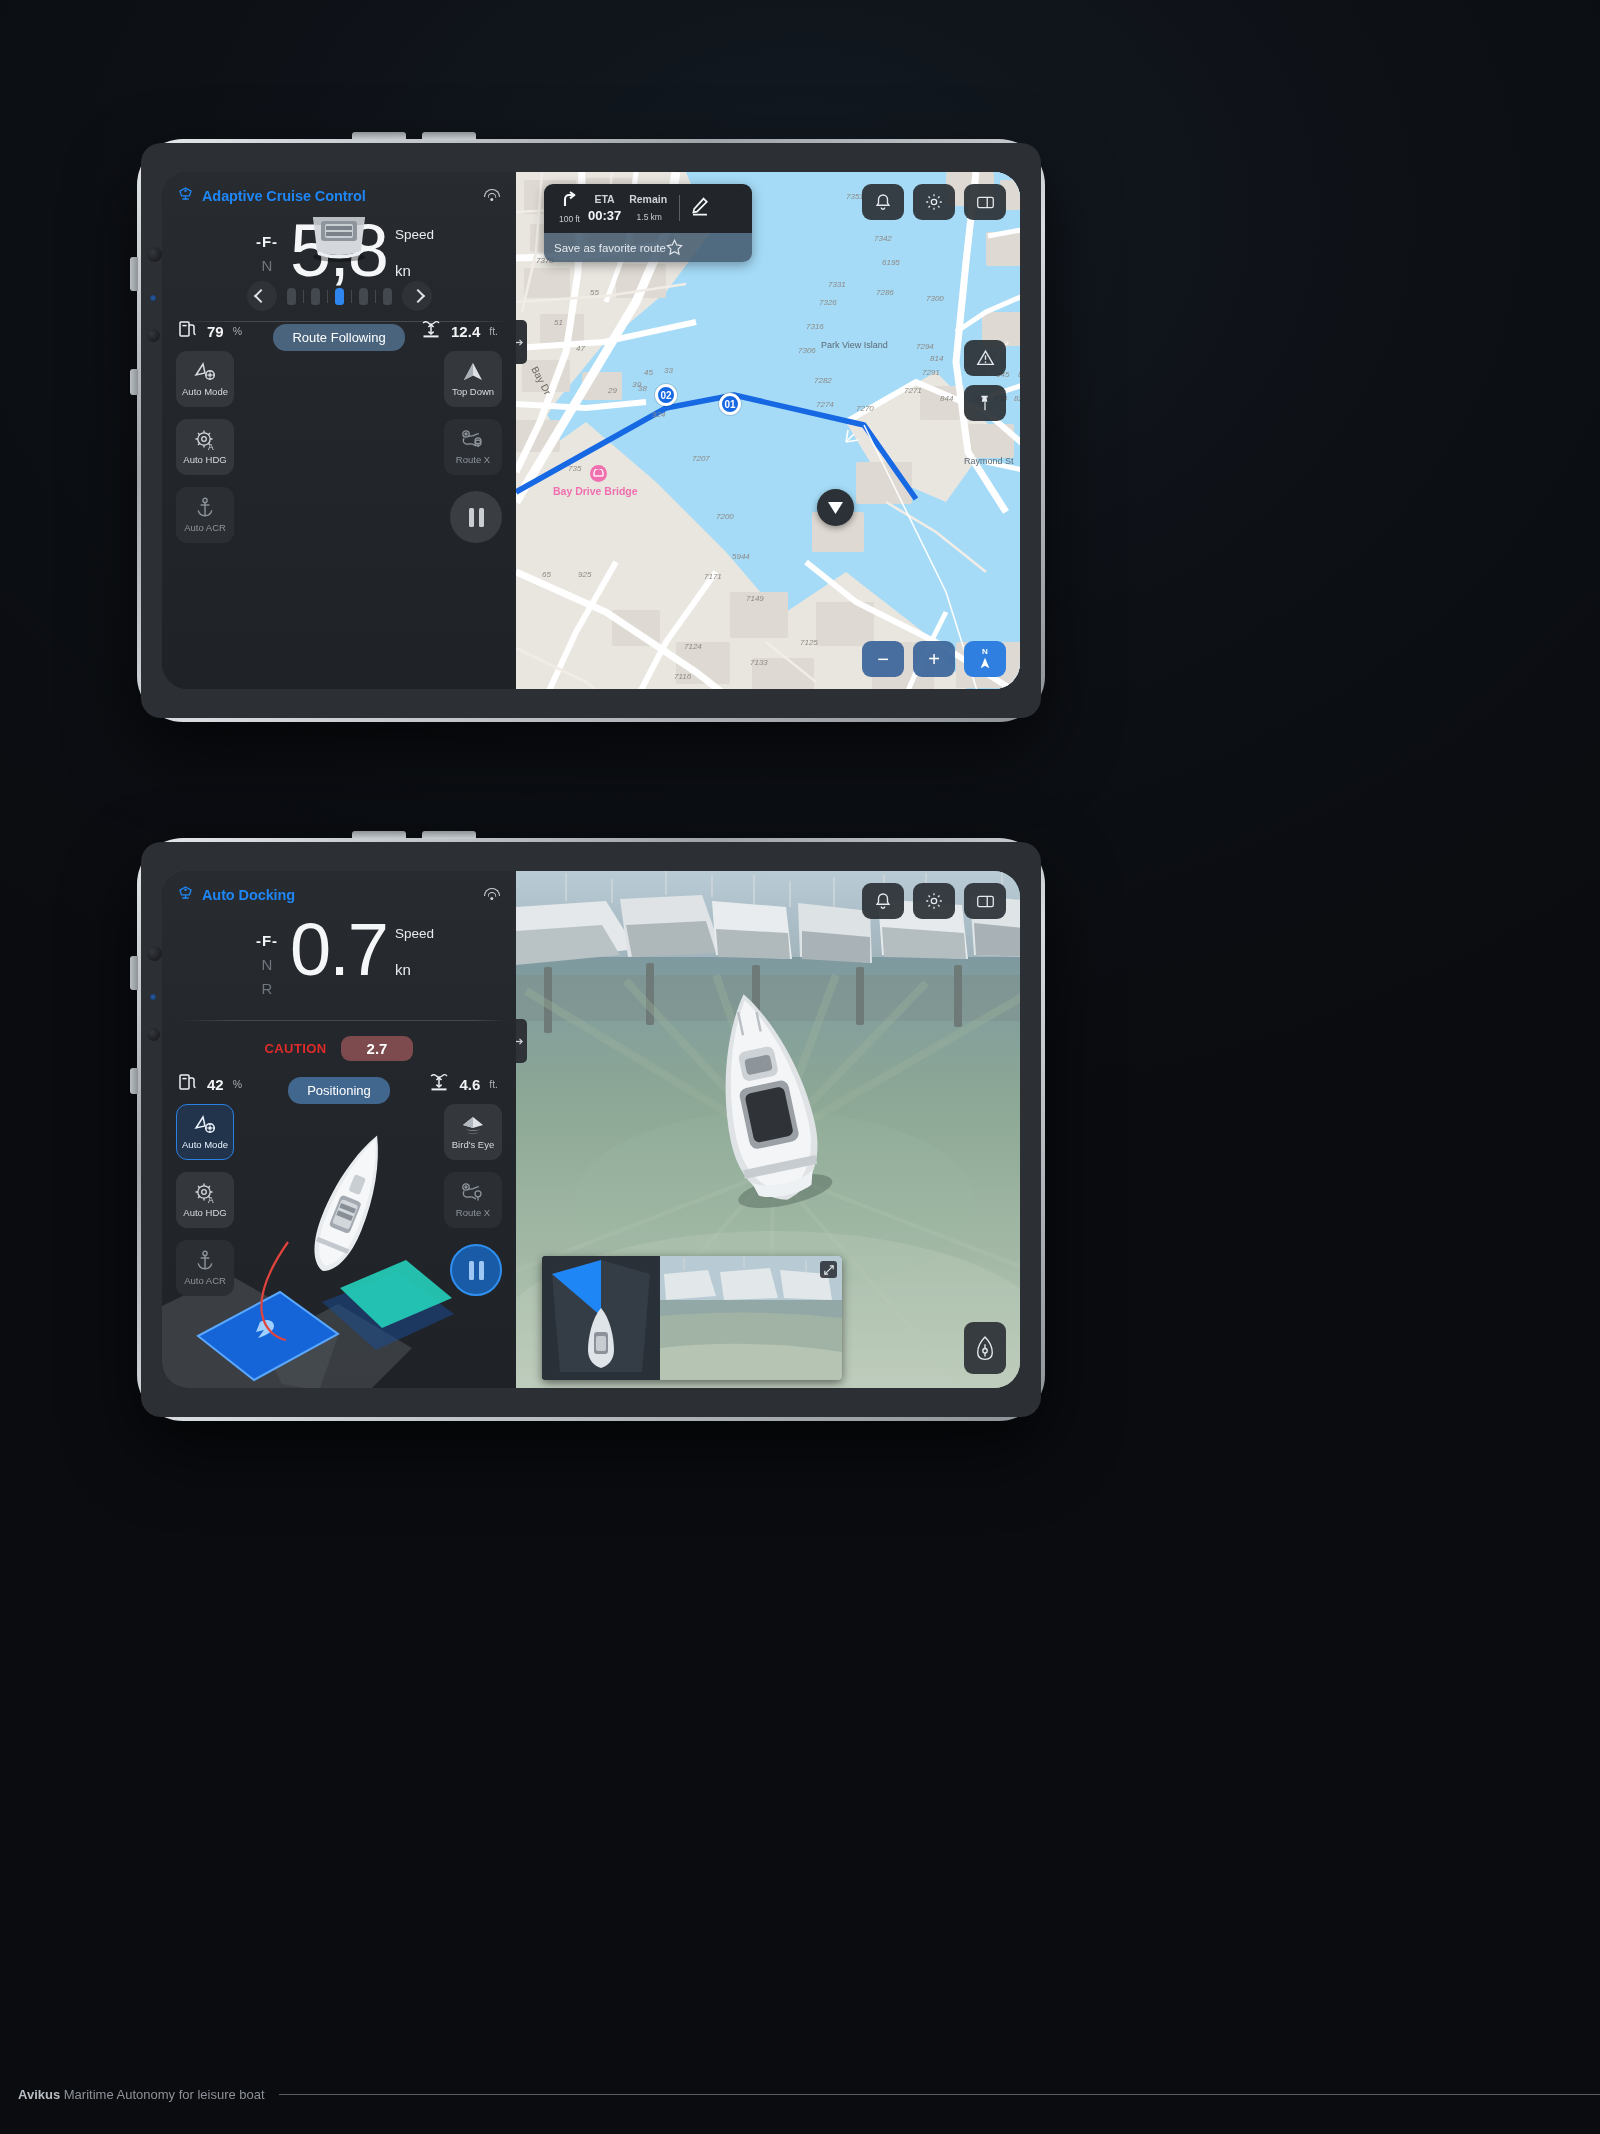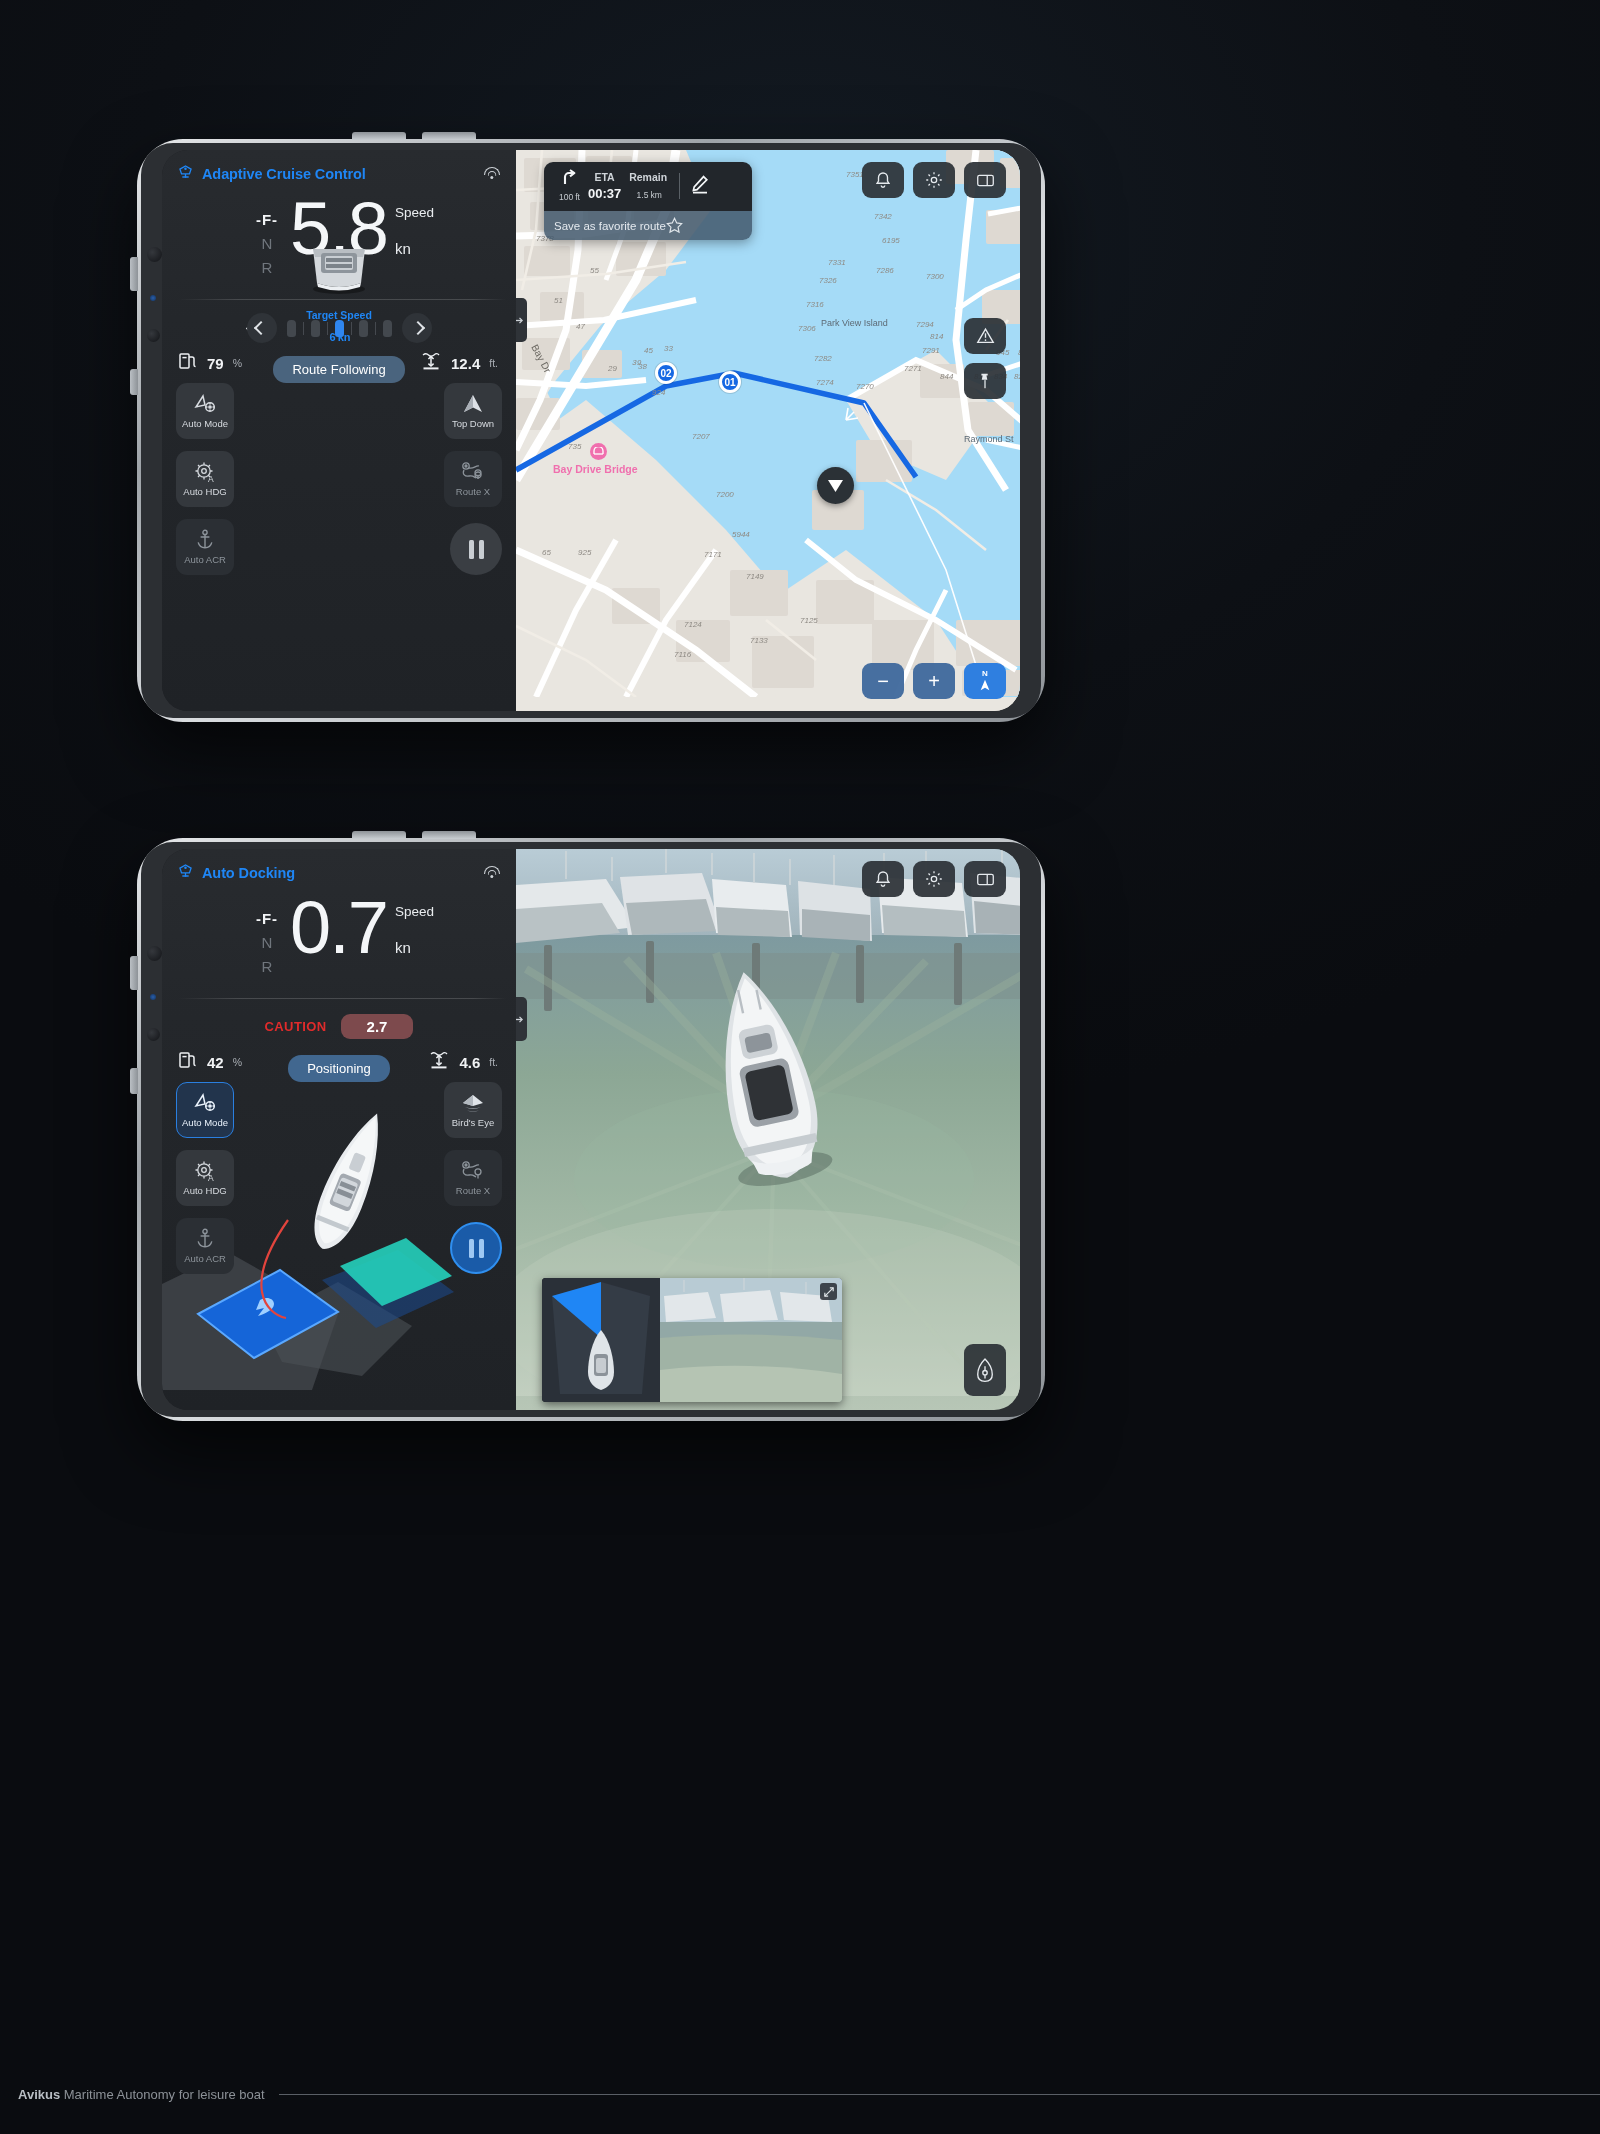--- a/index.html
+++ b/index.html
@@ -6,21 +6,21 @@
   * { box-sizing: border-box; margin:0; padding:0; }
   html,body{ background:#0d1116; }
   body {
     width:1600px; height:2134px; position:relative; overflow:hidden;
     font-family:"Liberation Sans", sans-serif;
     background: radial-gradient(ellipse 1200px 900px at 50% 10%, #131a22 0%, #0d1015 55%, #0a0c10 100%);
   }
 
   
   .tablet { position:absolute; border-radius:46px; background:linear-gradient(150deg,#e6e8ea,#9fa4a9 30%,#d9dcdf 55%,#8d9297 100%); padding:4px; box-shadow:0 30px 70px rgba(0,0,0,.65); }
-  .tablet-inner { width:100%; height:100%; border-radius:32px; background:#2c2f33; padding:7px 21px; position:relative; }
+  .tablet-inner { width:100%; height:100%; border-radius:20px; background:#2c2f33; padding:29px 21px; position:relative; }
   .screen { width:100%; height:100%; border-radius:26px; overflow:hidden; display:flex; background:#1b1d21; position:relative; }
   .btn-top { position:absolute; top:-7px; border-radius:3px 3px 0 0; background:linear-gradient(180deg,#8d9297,#c9ced2); height:8px; }
   .btn-side { position:absolute; left:-7px; border-radius:3px 0 0 3px; background:linear-gradient(90deg,#babfc4,#8d9297); width:8px; }
   .lens { position:absolute; border-radius:50%; background:radial-gradient(circle at 35% 35%,#35383d,#1c1e22 70%); }
   .lens.tiny{ background:radial-gradient(circle,#2a5ea8,#12325e); }
 
   #tablet1 { left:137px; top:139px; width:908px; height:583px; }
   #tablet2 { left:137px; top:838px; width:908px; height:583px; }
 
   
@@ -179,28 +179,20 @@
           </div>
           <div class="big-speed">5,8</div>
           <div class="sp-unit">
             <div class="lbl">Speed</div>
             <div class="unit">kn</div>
           </div>
         </div>
 
         <div class="divider"></div>
 
-        <div class="target-row">
-          <span class="chev"></span>
-          <div class="target-val">
-            <div class="lbl">Target Speed</div>
-            <div class="v"><span>6</span><span>kn</span></div>
-          </div>
-          <span class="chev up"></span>
-        </div>
 
         <div class="mode-pill-wrap">
           <div class="mode-pill">Route Following</div>
         </div>
 
         <div class="stage">
 
           <div class="road-wrap">
             
           </div>

